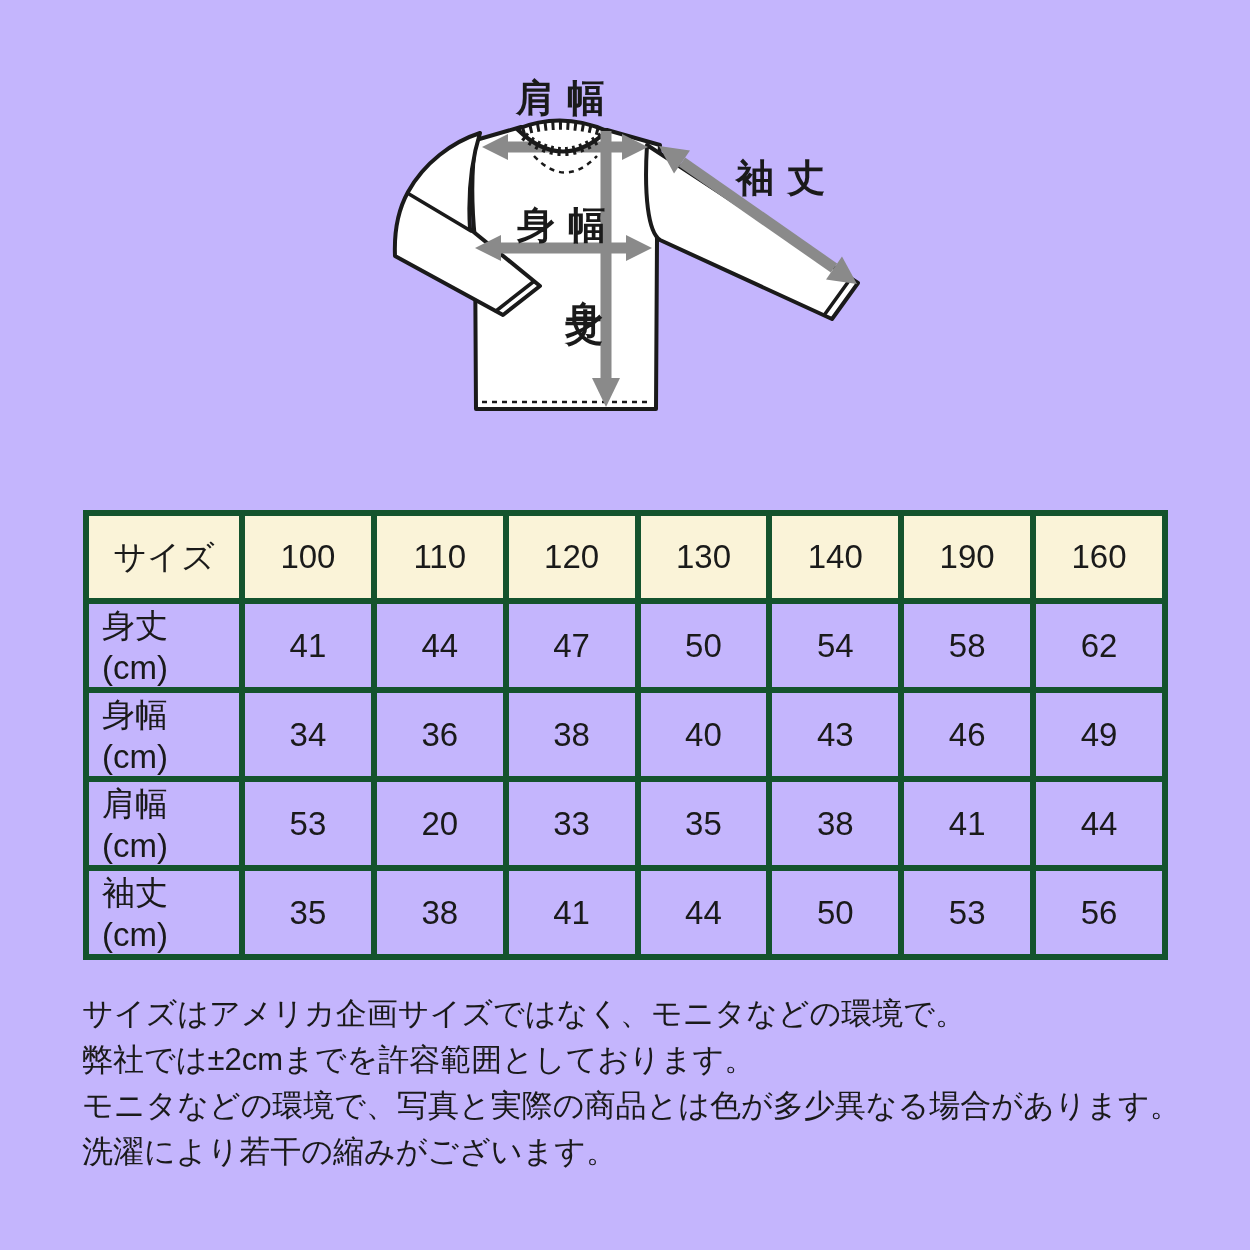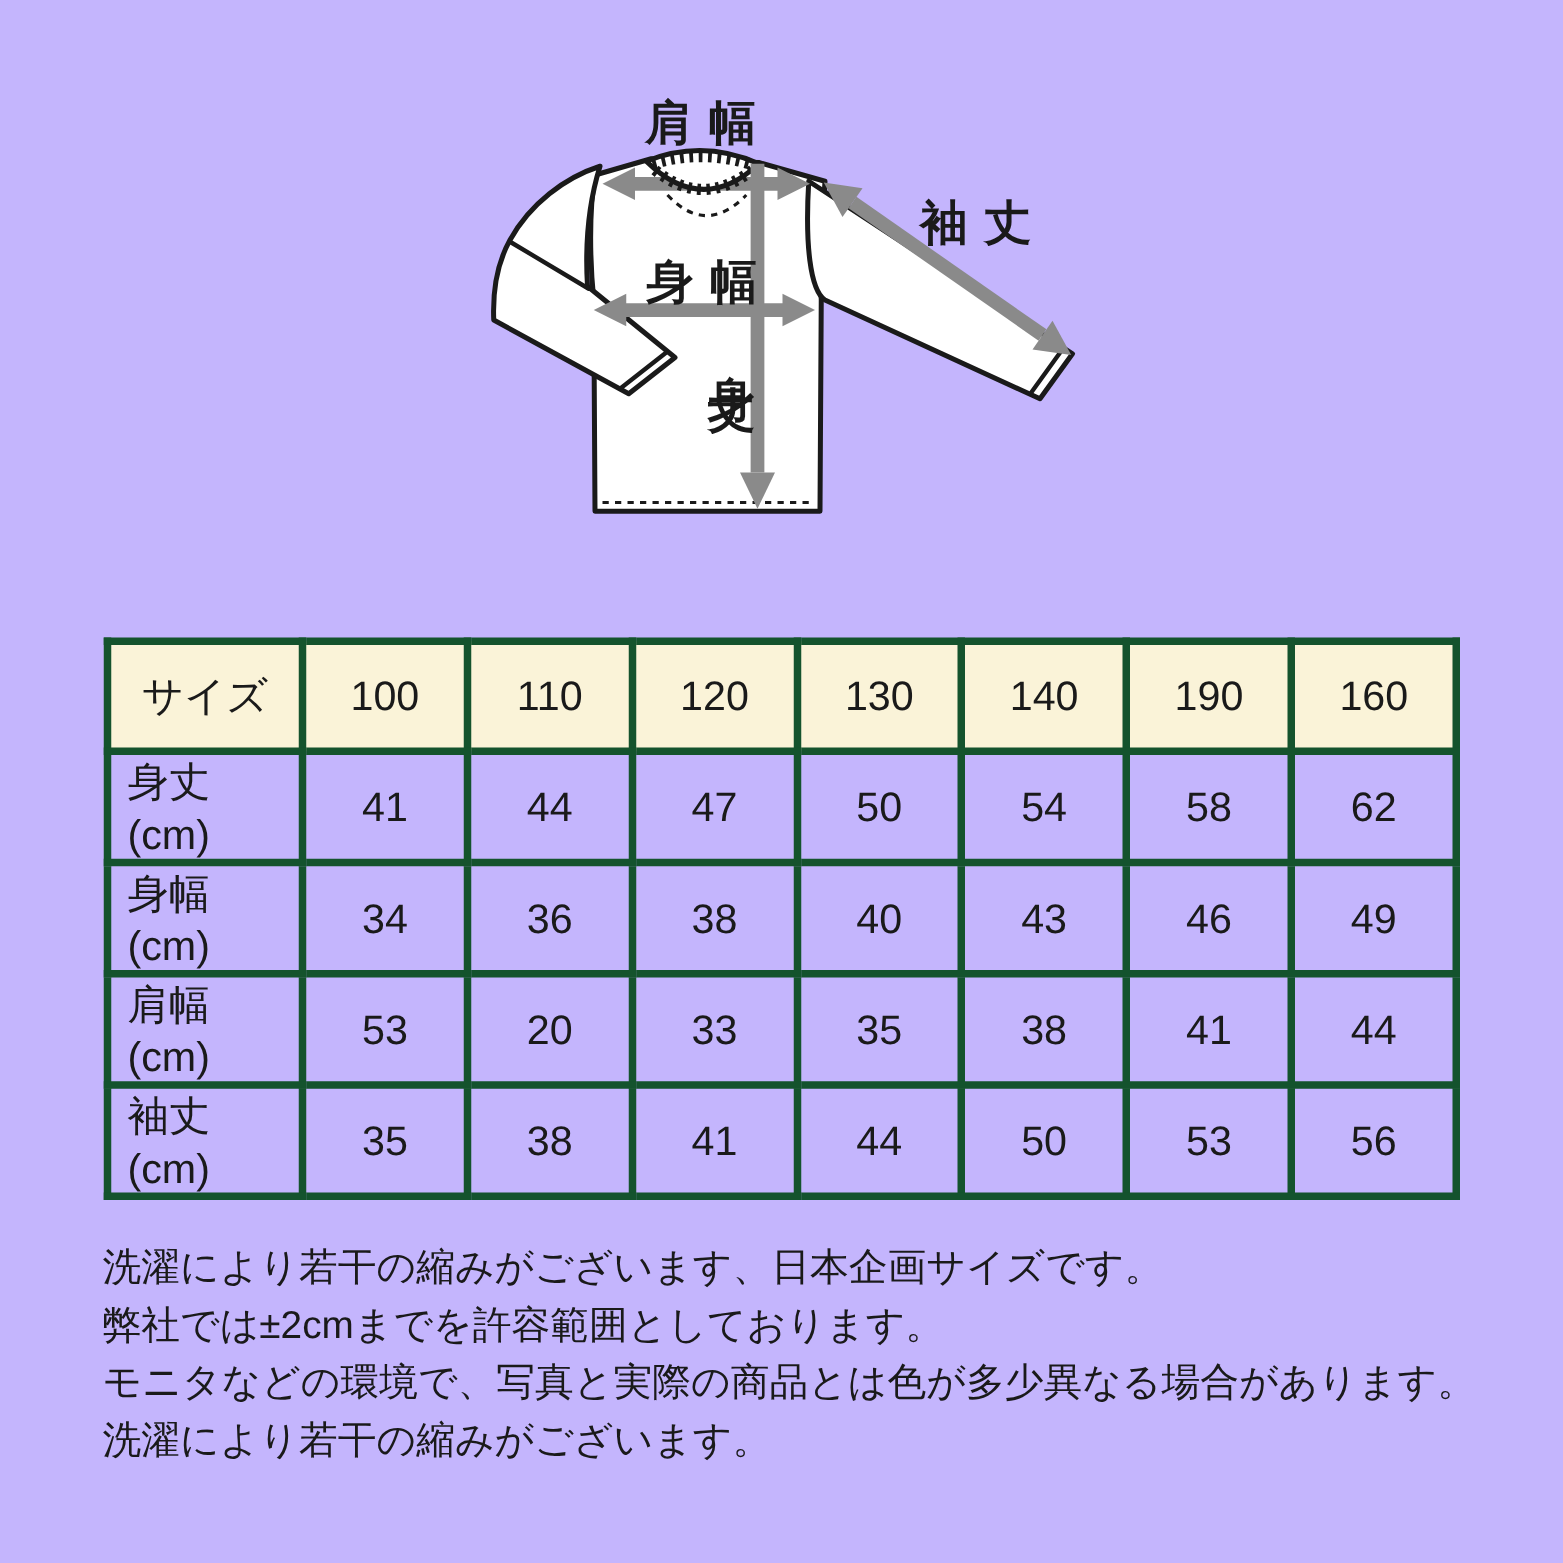--- a/index.html
+++ b/index.html
@@ -140,19 +140,19 @@
         <td>41</td>
         <td>44</td>
         <td>50</td>
         <td>53</td>
         <td>56</td>
       </tr>
     </tbody>
   </table>
 
   <div class="notes">
-    <p>洗濯により若干の縮みがございます、日本企画サイズです。</p>
+    <p>サイズはアメリカ企画サイズではなく、モニタなどの環境で。</p>
     <p>弊社では±2cmまでを許容範囲としております。</p>
     <p>モニタなどの環境で、写真と実際の商品とは色が多少異なる場合があります。</p>
     <p>洗濯により若干の縮みがございます。</p>
   </div>
 
 </div>
 
 </body></html>

